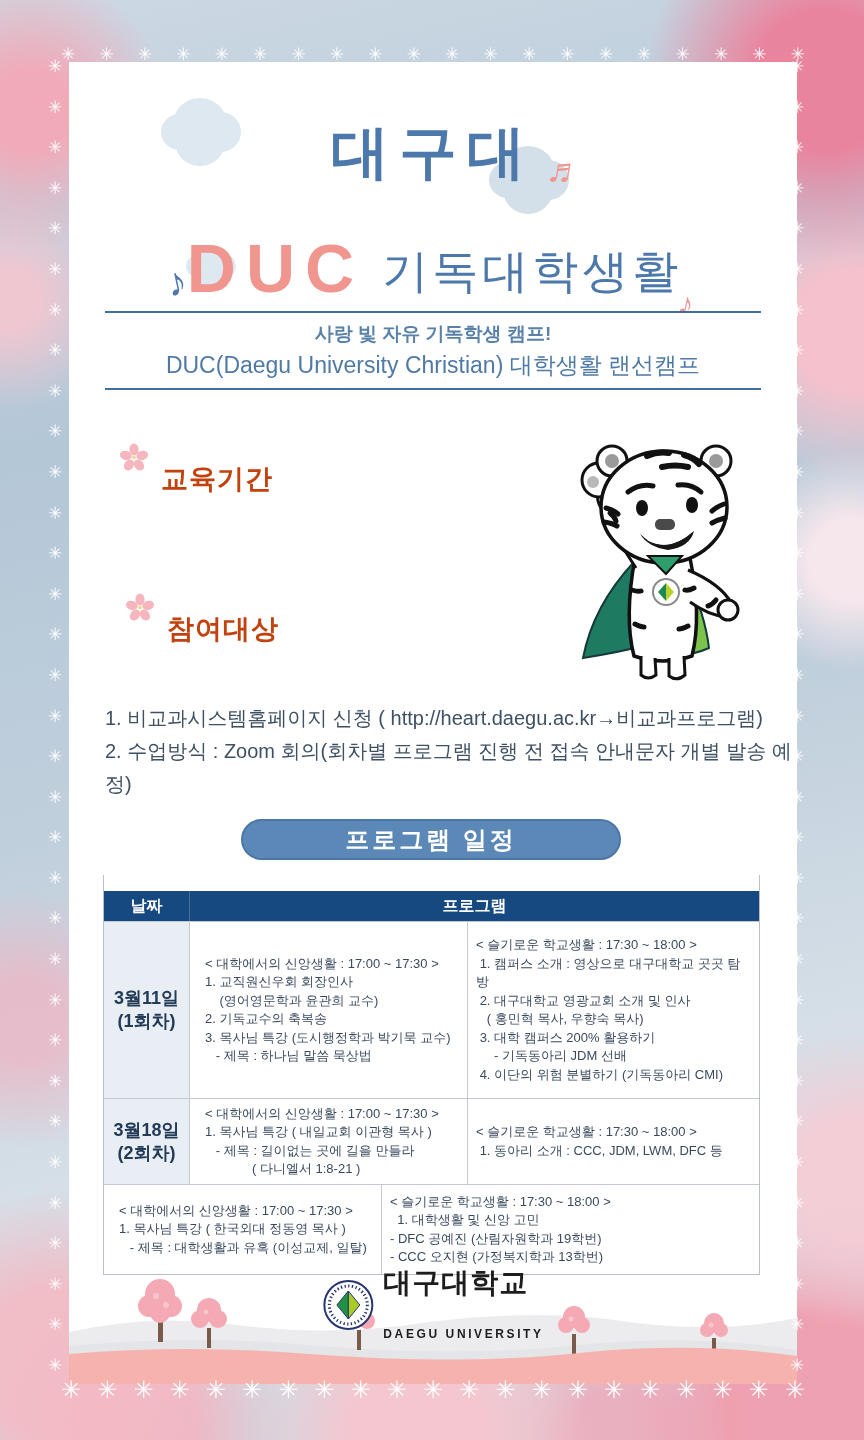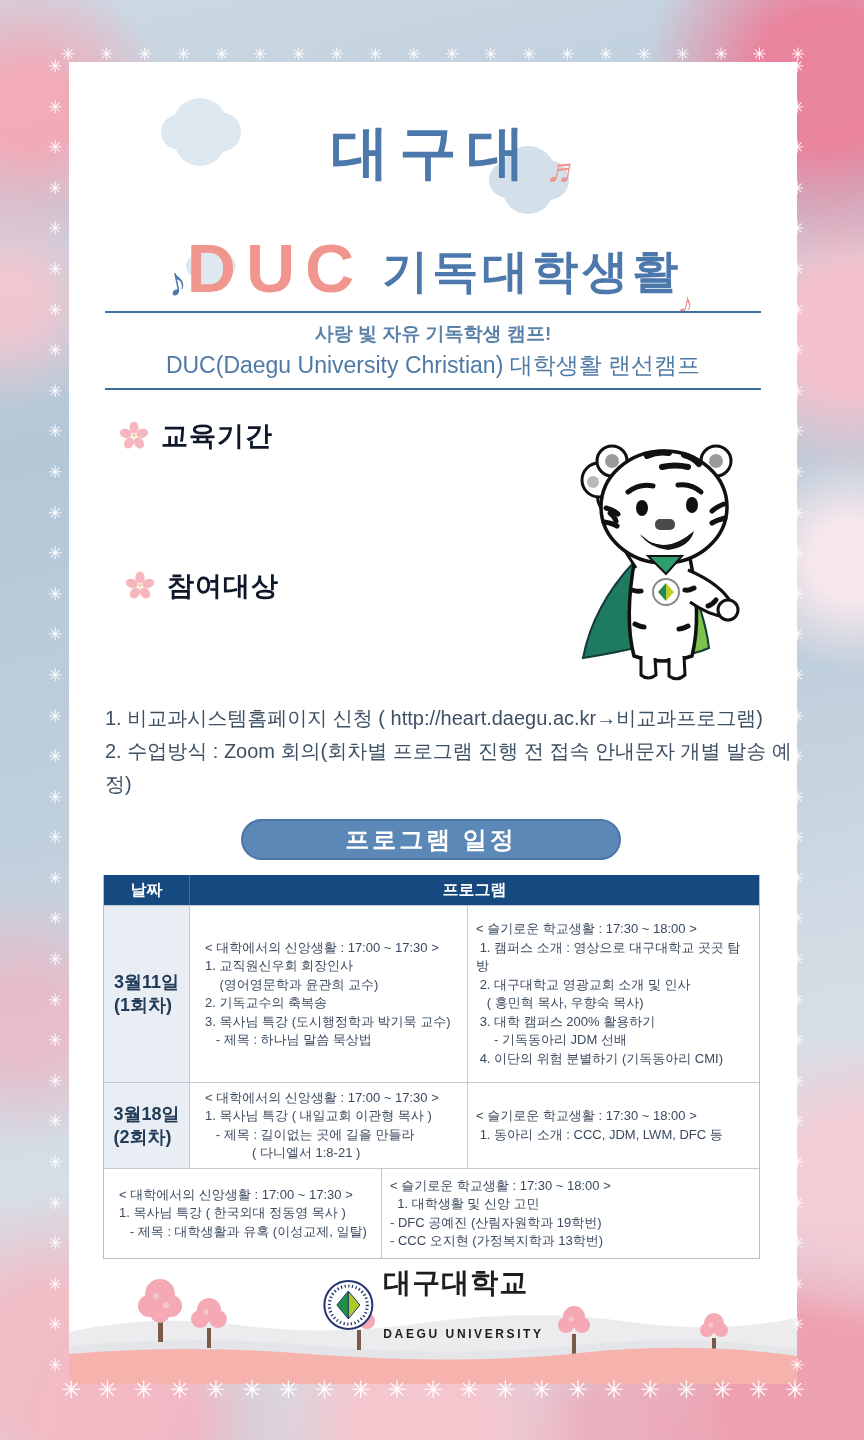--- a/index.html
+++ b/index.html
@@ -42,58 +42,58 @@
   .cloud1 { left:92px; top:52px; }
   .cloud2 { left:420px; top:100px; background:#d3e0ea; box-shadow:20px -8px 0 8px #d3e0ea, 40px 0 0 2px #d3e0ea, 20px 10px 0 6px #d3e0ea; }
   .cloud3 { left:110px; top:186px; transform:scale(.62); }
 
   .title1 { position:absolute; left:0; top:52px; width:100%; text-align:center;
     font-size:58px; font-weight:bold; color:#4d78ab; letter-spacing:10px; }
   .note-beamed { position:absolute; left:478px; top:88px; font-size:36px; color:#f0968f; transform:rotate(10deg); }
   .title2 { position:absolute; left:0; top:172px; width:100%; display:flex; justify-content:center; align-items:flex-start; }
   .note-blue { font-size:40px; color:#4d78ab; transform:rotate(-12deg) translateY(26px); margin-right:6px; }
   .duc { font-size:68px; font-weight:bold; color:#f0968f; letter-spacing:10px; line-height:1; margin-right:18px; }
-  .title2-kr { font-size:46px; font-weight:bold; color:#4d78ab; letter-spacing:4px; line-height:1; margin-top:14px; }
+  .title2-kr { font-size:46px; font-weight:normal; color:#4d78ab; letter-spacing:4px; line-height:1; margin-top:14px; }
   .note-pink2 { font-size:30px; color:#f0968f; transform:rotate(12deg) translateY(54px); margin-left:8px; }
 
   .divider { position:absolute; left:36px; width:656px; height:2px; background:#3f6ea0; }
   .div1 { top:249px; } .div2 { top:326px; }
   .sub1 { position:absolute; left:0; top:259px; width:100%; text-align:center;
     font-size:19px; font-weight:bold; color:#5a82a9; }
   .sub2 { position:absolute; left:0; top:288px; width:100%; text-align:center;
     font-size:23px; color:#4f7aa6; font-weight:500; }
 
   .section-head { position:absolute; display:flex; align-items:center; gap:12px; }
-  .section-head .hd { font-size:27px; font-weight:bold; color:#0f172a; letter-spacing:1px; }
+  .section-head .hd { font-size:27px; font-weight:bold; color:#c2410c; letter-spacing:1px;margin-top:43px; }
   .blossom { width:30px; height:30px; }
   .sec-lines { position:absolute; font-size:21px; color:#3e5064; line-height:29px; white-space:pre-wrap; }
   .s1-head { left:50px; top:356px; }
   .s1-lines { left:48px; top:396px; }
   .s2-head { left:56px; top:506px; }
   .s2-lines { left:48px; top:548px; }
   .s3-head { left:60px; top:596px; }
   .s3-lines { left:36px; top:640px; font-size:20px; line-height:33px; }
 
   .tiger { position:absolute; left:466px; top:356px; width:254px; height:266px; }
 
   .pill { position:absolute; left:172px; top:757px; width:380px; height:41px;
     background:#5b88b7; border:2px solid #4a77a6; border-radius:21px;
     display:flex; align-items:center; justify-content:center;
     color:#ffffff; font-size:24px; font-weight:bold; letter-spacing:3px; }
 
   
   .sched { position:absolute; left:34px; top:813px; width:657px; border:1px solid #b9bfc9; border-top:none; }
-  .sh-row { display:flex; height:30px; background:#16497f; color:#fff; font-weight:bold; font-size:16px; }
+  .sh-row { display:flex; height:30px; background:#16497f; color:#fff; font-weight:bold; font-size:16px;margin-top:16px; }
   .sh-row > div { display:flex; align-items:center; justify-content:center; }
   .sh-date { width:86px; border-right:1px solid #4a6f99; }
   .sh-prog { flex:1; }
   .s-row { display:flex; border-top:1px solid #c3c8d2; }
   .r1 { height:177px; } .r2 { height:86px; } .r3 { height:90px; }
   .c-date { width:86px; background:#e9edf4; border-right:1px solid #c3c8d2;
-    display:flex; align-items:center; justify-content:center; 
+    display:flex; align-items:center; justify-content:center; text-align:center;
     font-size:18px; font-weight:bold; color:#223c57; line-height:23px; white-space:pre-wrap; }
   .c-prog { padding:6px 8px; font-size:13px; line-height:18.5px; color:#3a4a5e;
     white-space:pre-wrap; display:flex; align-items:center; }
   .c-left { width:278px; border-right:1px solid #c3c8d2;padding-left:15px; }
   .c-right { flex:1; }
 
   
   .footer-logo { position:absolute; left:50%; top:1206px; transform:translateX(-50%);
     display:flex; align-items:center; gap:9px; z-index:4; }
   .emblem { width:52px; height:52px; }

